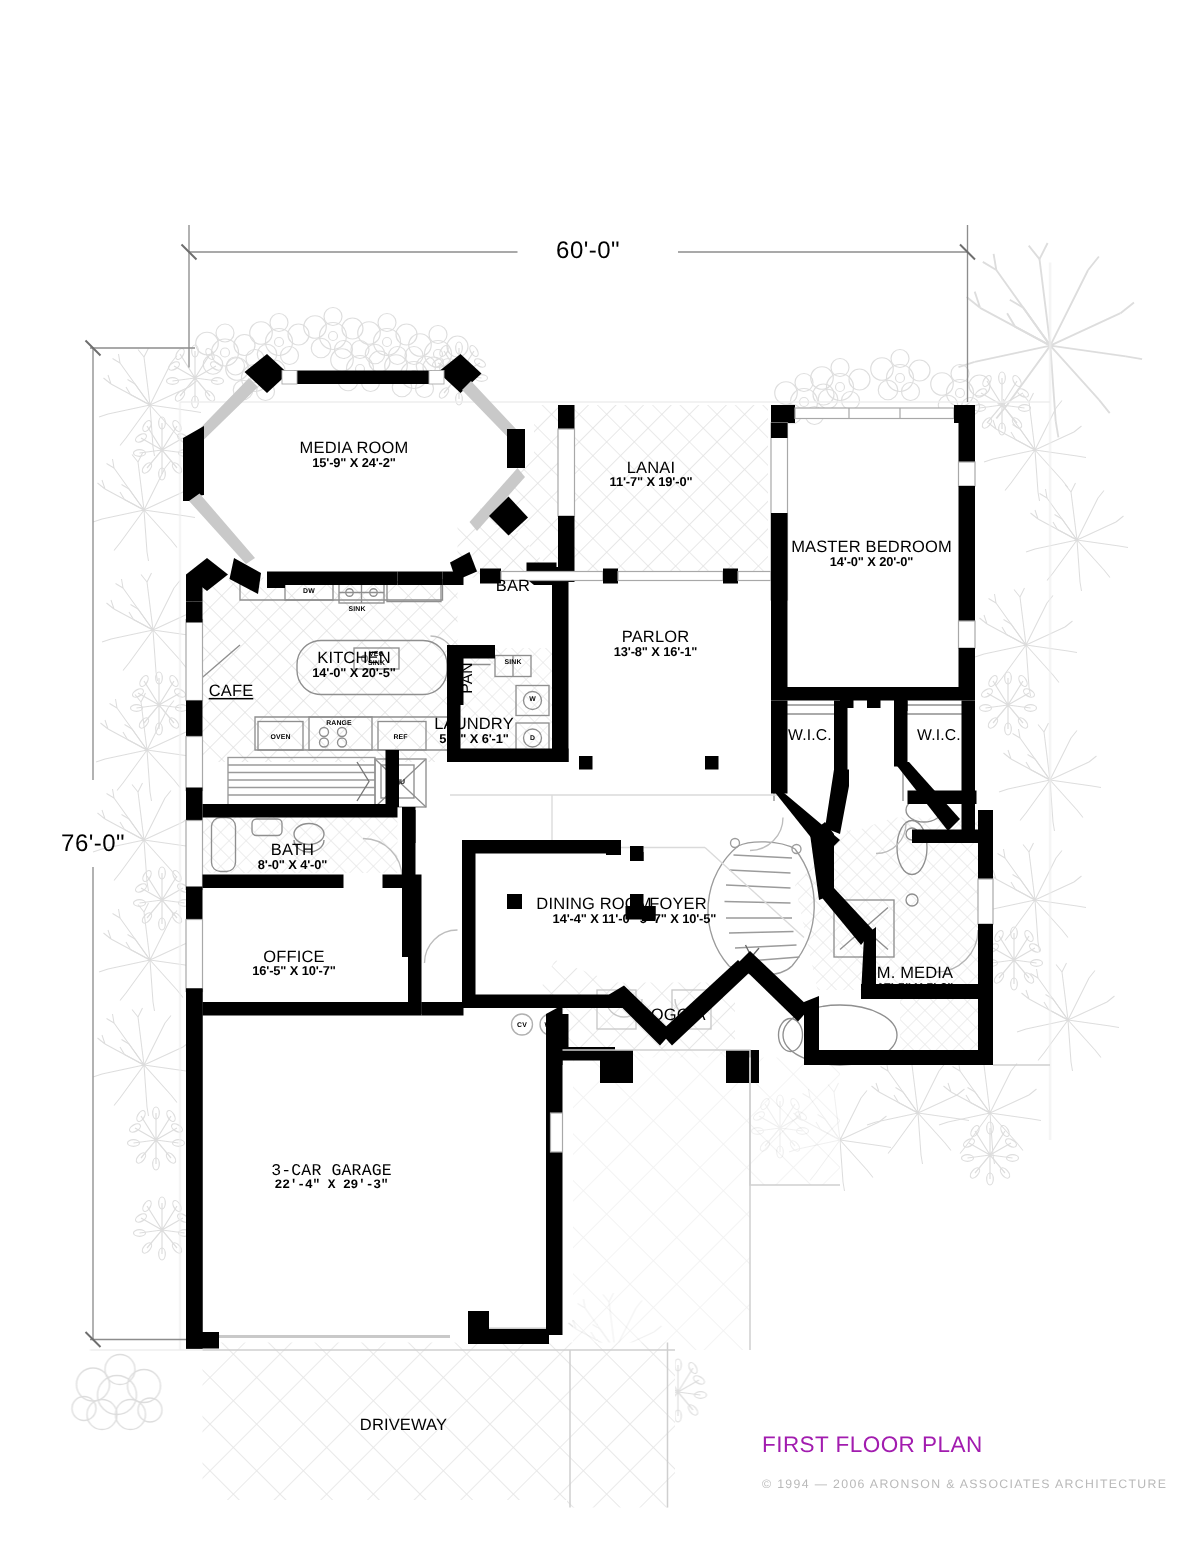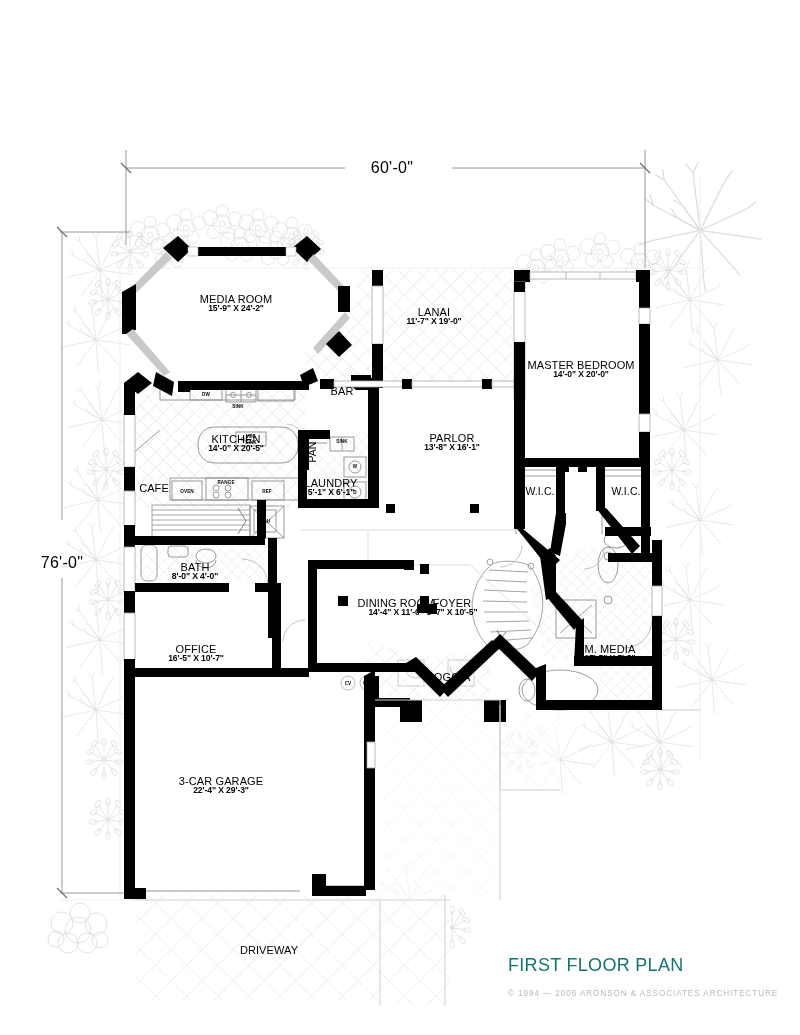--- a/index.html
+++ b/index.html
@@ -70,22 +70,22 @@
     white-space: nowrap;
     letter-spacing: 0.3px;
   }
   #title-block {
     position: absolute;
     left: 508px;
     top: 955px;
     width: 290px;
   }
   #title-block .tb-title {
-    font-size: 18px;
-    color: #0f766e;
+    font-size: 15px;
+    color: #a21caf;
     letter-spacing: 0.3px;
     white-space: nowrap;
   }
   #title-block .tb-copy {
     font-size: 8.2px;
     color: #b9b9b9;
     letter-spacing: 0.9px;
     margin-top: 13px;
     white-space: nowrap;
   }
@@ -574,67 +574,67 @@
     <span class="rl-name">MASTER BEDROOM</span>
     <span class="rl-dim">14'-0" X 20'-0"</span>
   </div>
   <div class="room-label" style="left:236px; top:444px;">
     <span class="rl-name">KITCHEN</span>
     <span class="rl-dim">14'-0" X 20'-5"</span>
   </div>
   <div class="room-label" style="left:342px; top:392px;">
     <span class="rl-name">BAR</span>
   </div>
-  <div class="room-label" style="left:154px; top:489px;">
+  <div class="room-label" style="left:154px; top:462px;text-decoration:underline;">
     <span class="rl-name">CAFE</span>
   </div>
   <div class="room-label small vertical" style="left:312px; top:452px;">
     <span class="rl-name">PAN</span>
   </div>
-  <div class="room-label" style="left:437px; top:443px;margin-left:15px;">
+  <div class="room-label" style="left:437px; top:430px;">
     <span class="rl-name">PARLOR</span>
     <span class="rl-dim">13'-8" X 16'-1"</span>
   </div>
-  <div class="room-label" style="left:331px; top:488px;">
+  <div class="room-label" style="left:316px; top:488px;">
     <span class="rl-name">LAUNDRY</span>
     <span class="rl-dim">5'-1" X 6'-1"</span>
   </div>
   <div class="room-label small" style="left:540px; top:491px;">
     <span class="rl-name">W.I.C.</span>
   </div>
   <div class="room-label small" style="left:626px; top:491px;">
     <span class="rl-name">W.I.C.</span>
   </div>
   <div class="room-label small" style="left:633px; top:544px;">
     <span class="rl-name">L.</span>
   </div>
   <div class="room-label" style="left:183px; top:572px;margin-left:12px;">
     <span class="rl-name">BATH</span>
     <span class="rl-dim">8'-0" X 4'-0"</span>
   </div>
-  <div class="room-label" style="left:196px; top:643px;margin-top:11px;">
+  <div class="room-label" style="left:196px; top:643px;">
     <span class="rl-name">OFFICE</span>
     <span class="rl-dim">16'-5" X 10'-7"</span>
   </div>
   <div class="room-label" style="left:360px; top:608px;margin-left:36px;">
     <span class="rl-name">DINING ROOM</span>
     <span class="rl-dim">14'-4" X 11'-0"</span>
   </div>
   <div class="room-label" style="left:452px; top:608px;">
     <span class="rl-name">FOYER</span>
     <span class="rl-dim">5'-7" X 10'-5"</span>
   </div>
   <div class="room-label" style="left:610px; top:654px;">
     <span class="rl-name">M. MEDIA</span>
     <span class="rl-dim">17'-5" X 5'-8"</span>
   </div>
   <div class="room-label" style="left:449px; top:678px;">
     <span class="rl-name">LOGGIA</span>
   </div>
-  <div class="room-label" style="left:221px; top:786px;">
+  <div class="room-label" style="left:221px; top:786px;font-family:Liberation Mono, monospace;">
     <span class="rl-name">3-CAR GARAGE</span>
     <span class="rl-dim">22'-4" X 29'-3"</span>
   </div>
   <div class="room-label" style="left:269px; top:951px;">
     <span class="rl-name">DRIVEWAY</span>
   </div>
 
   <div class="fix-label" style="left:206px; top:394px;">DW</div>
   <div class="fix-label" style="left:238px; top:406px;">SINK</div>
   <div class="fix-label" style="left:251px; top:436px;">VEG</div>

